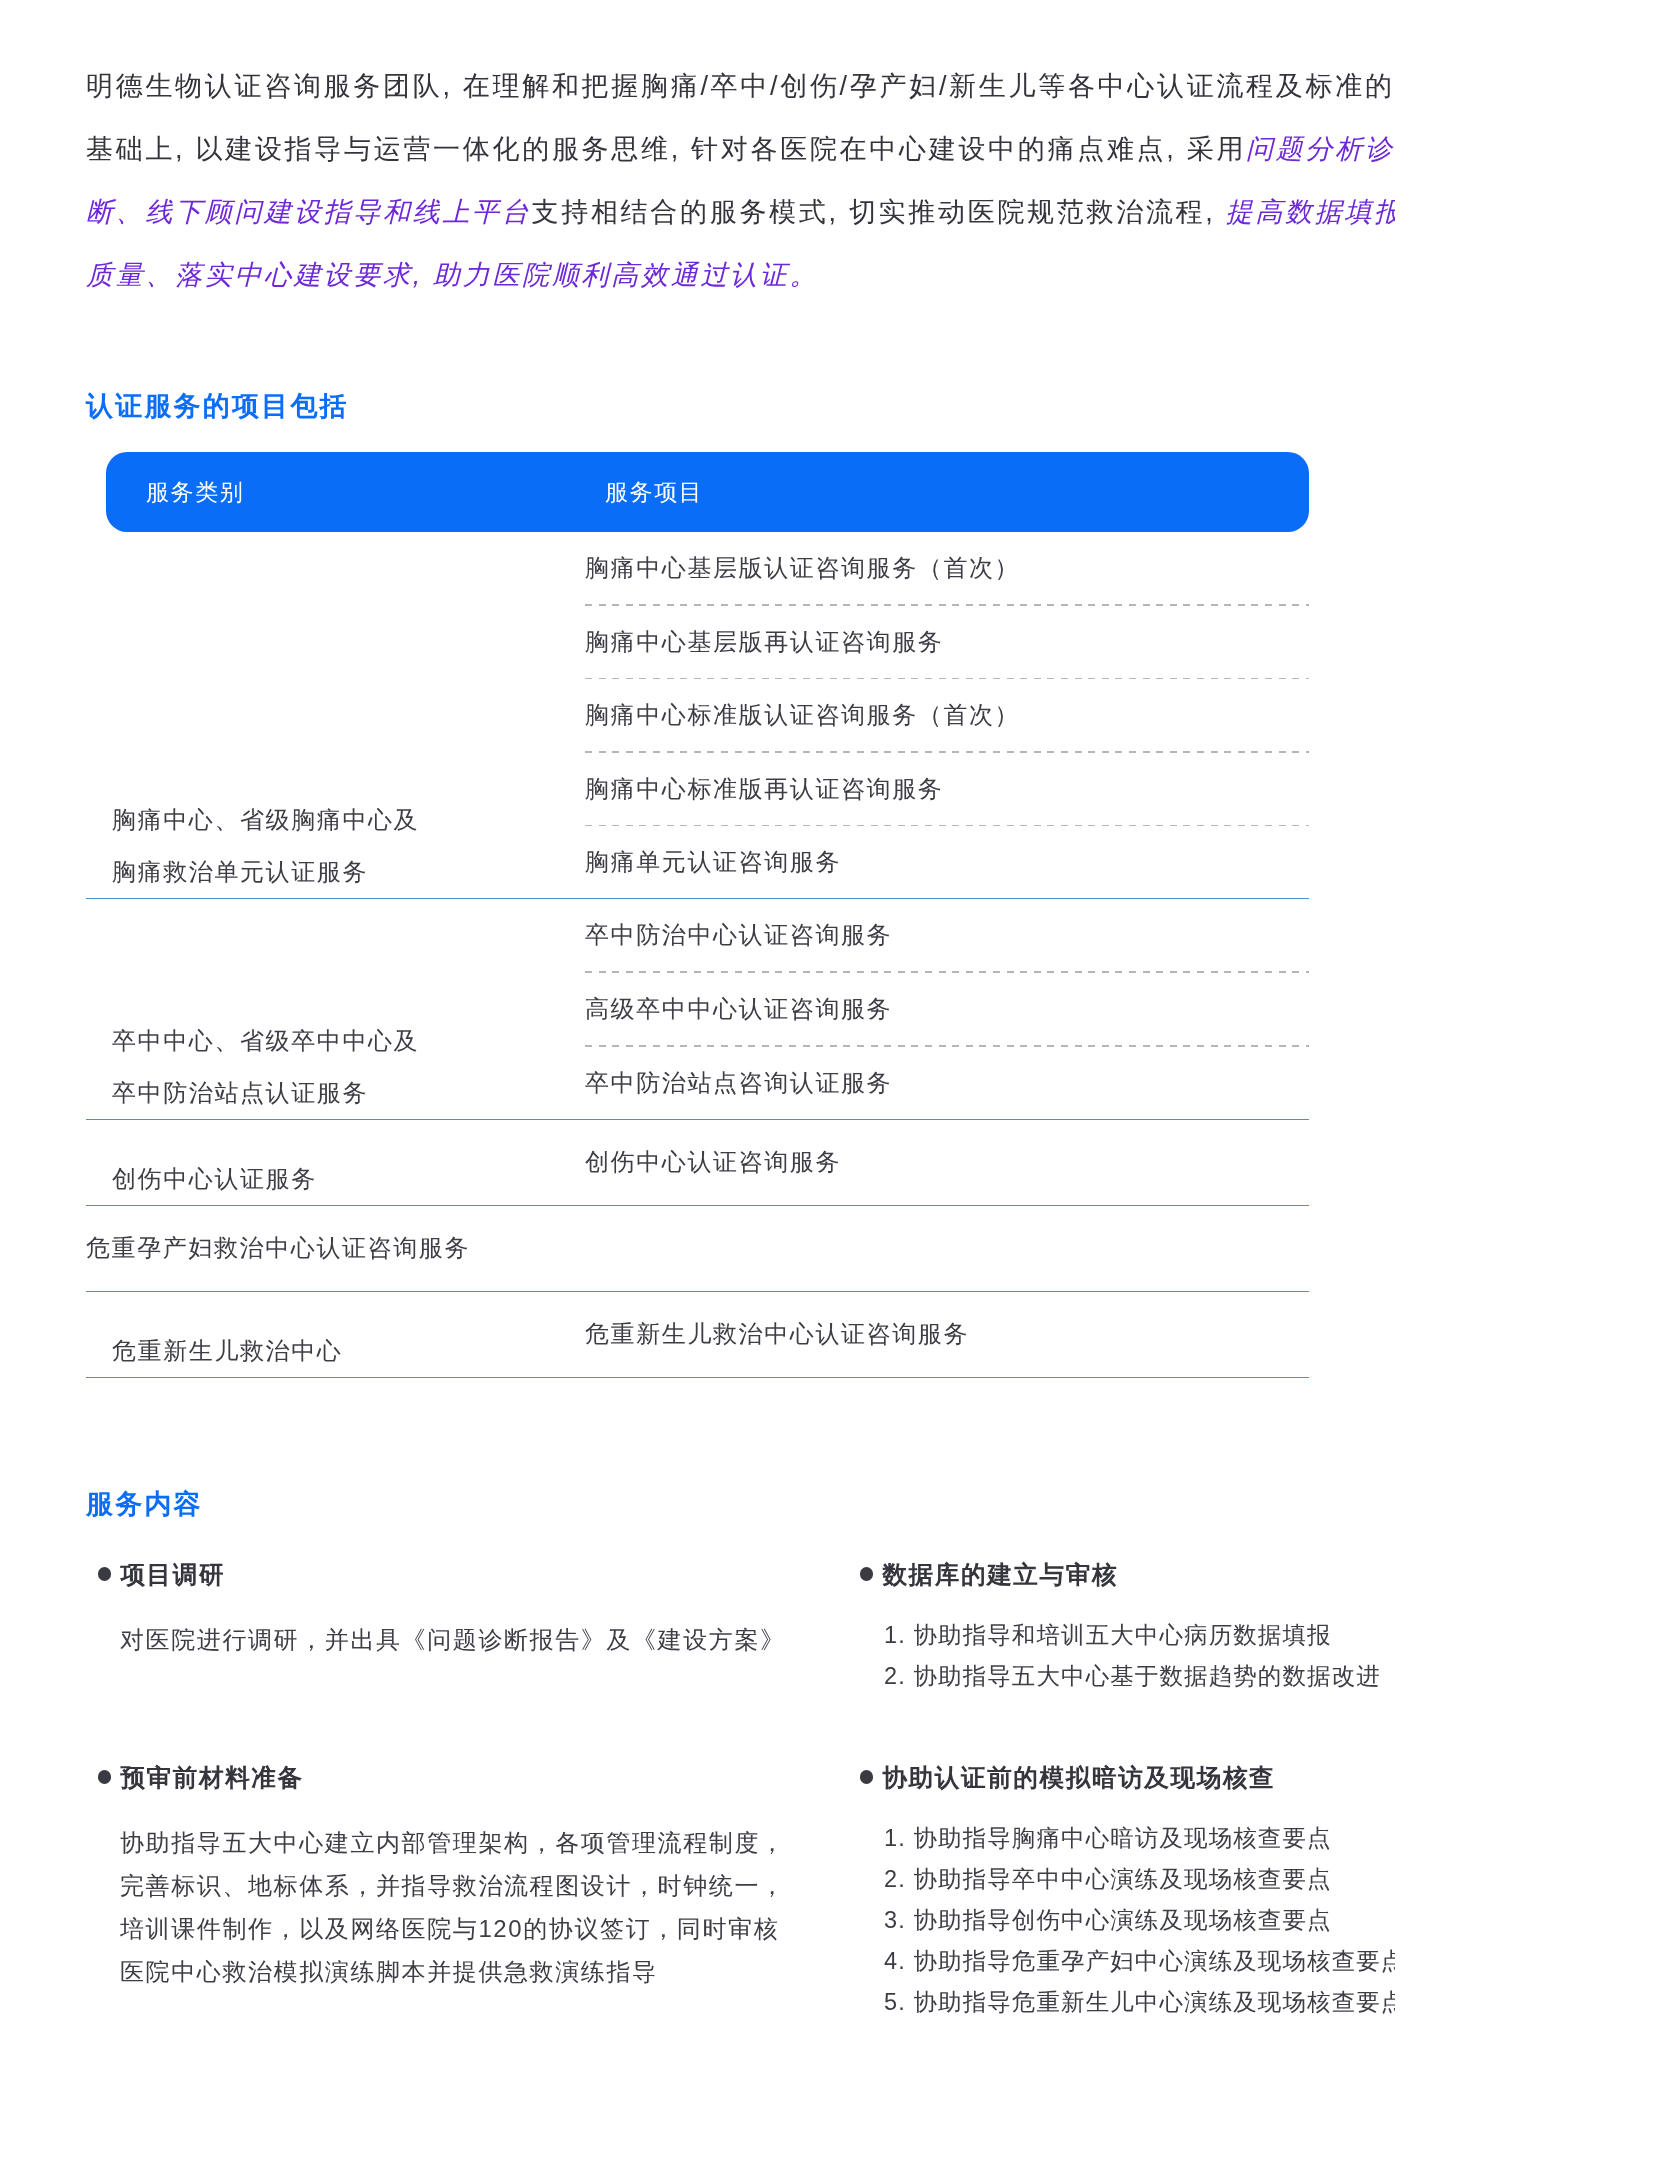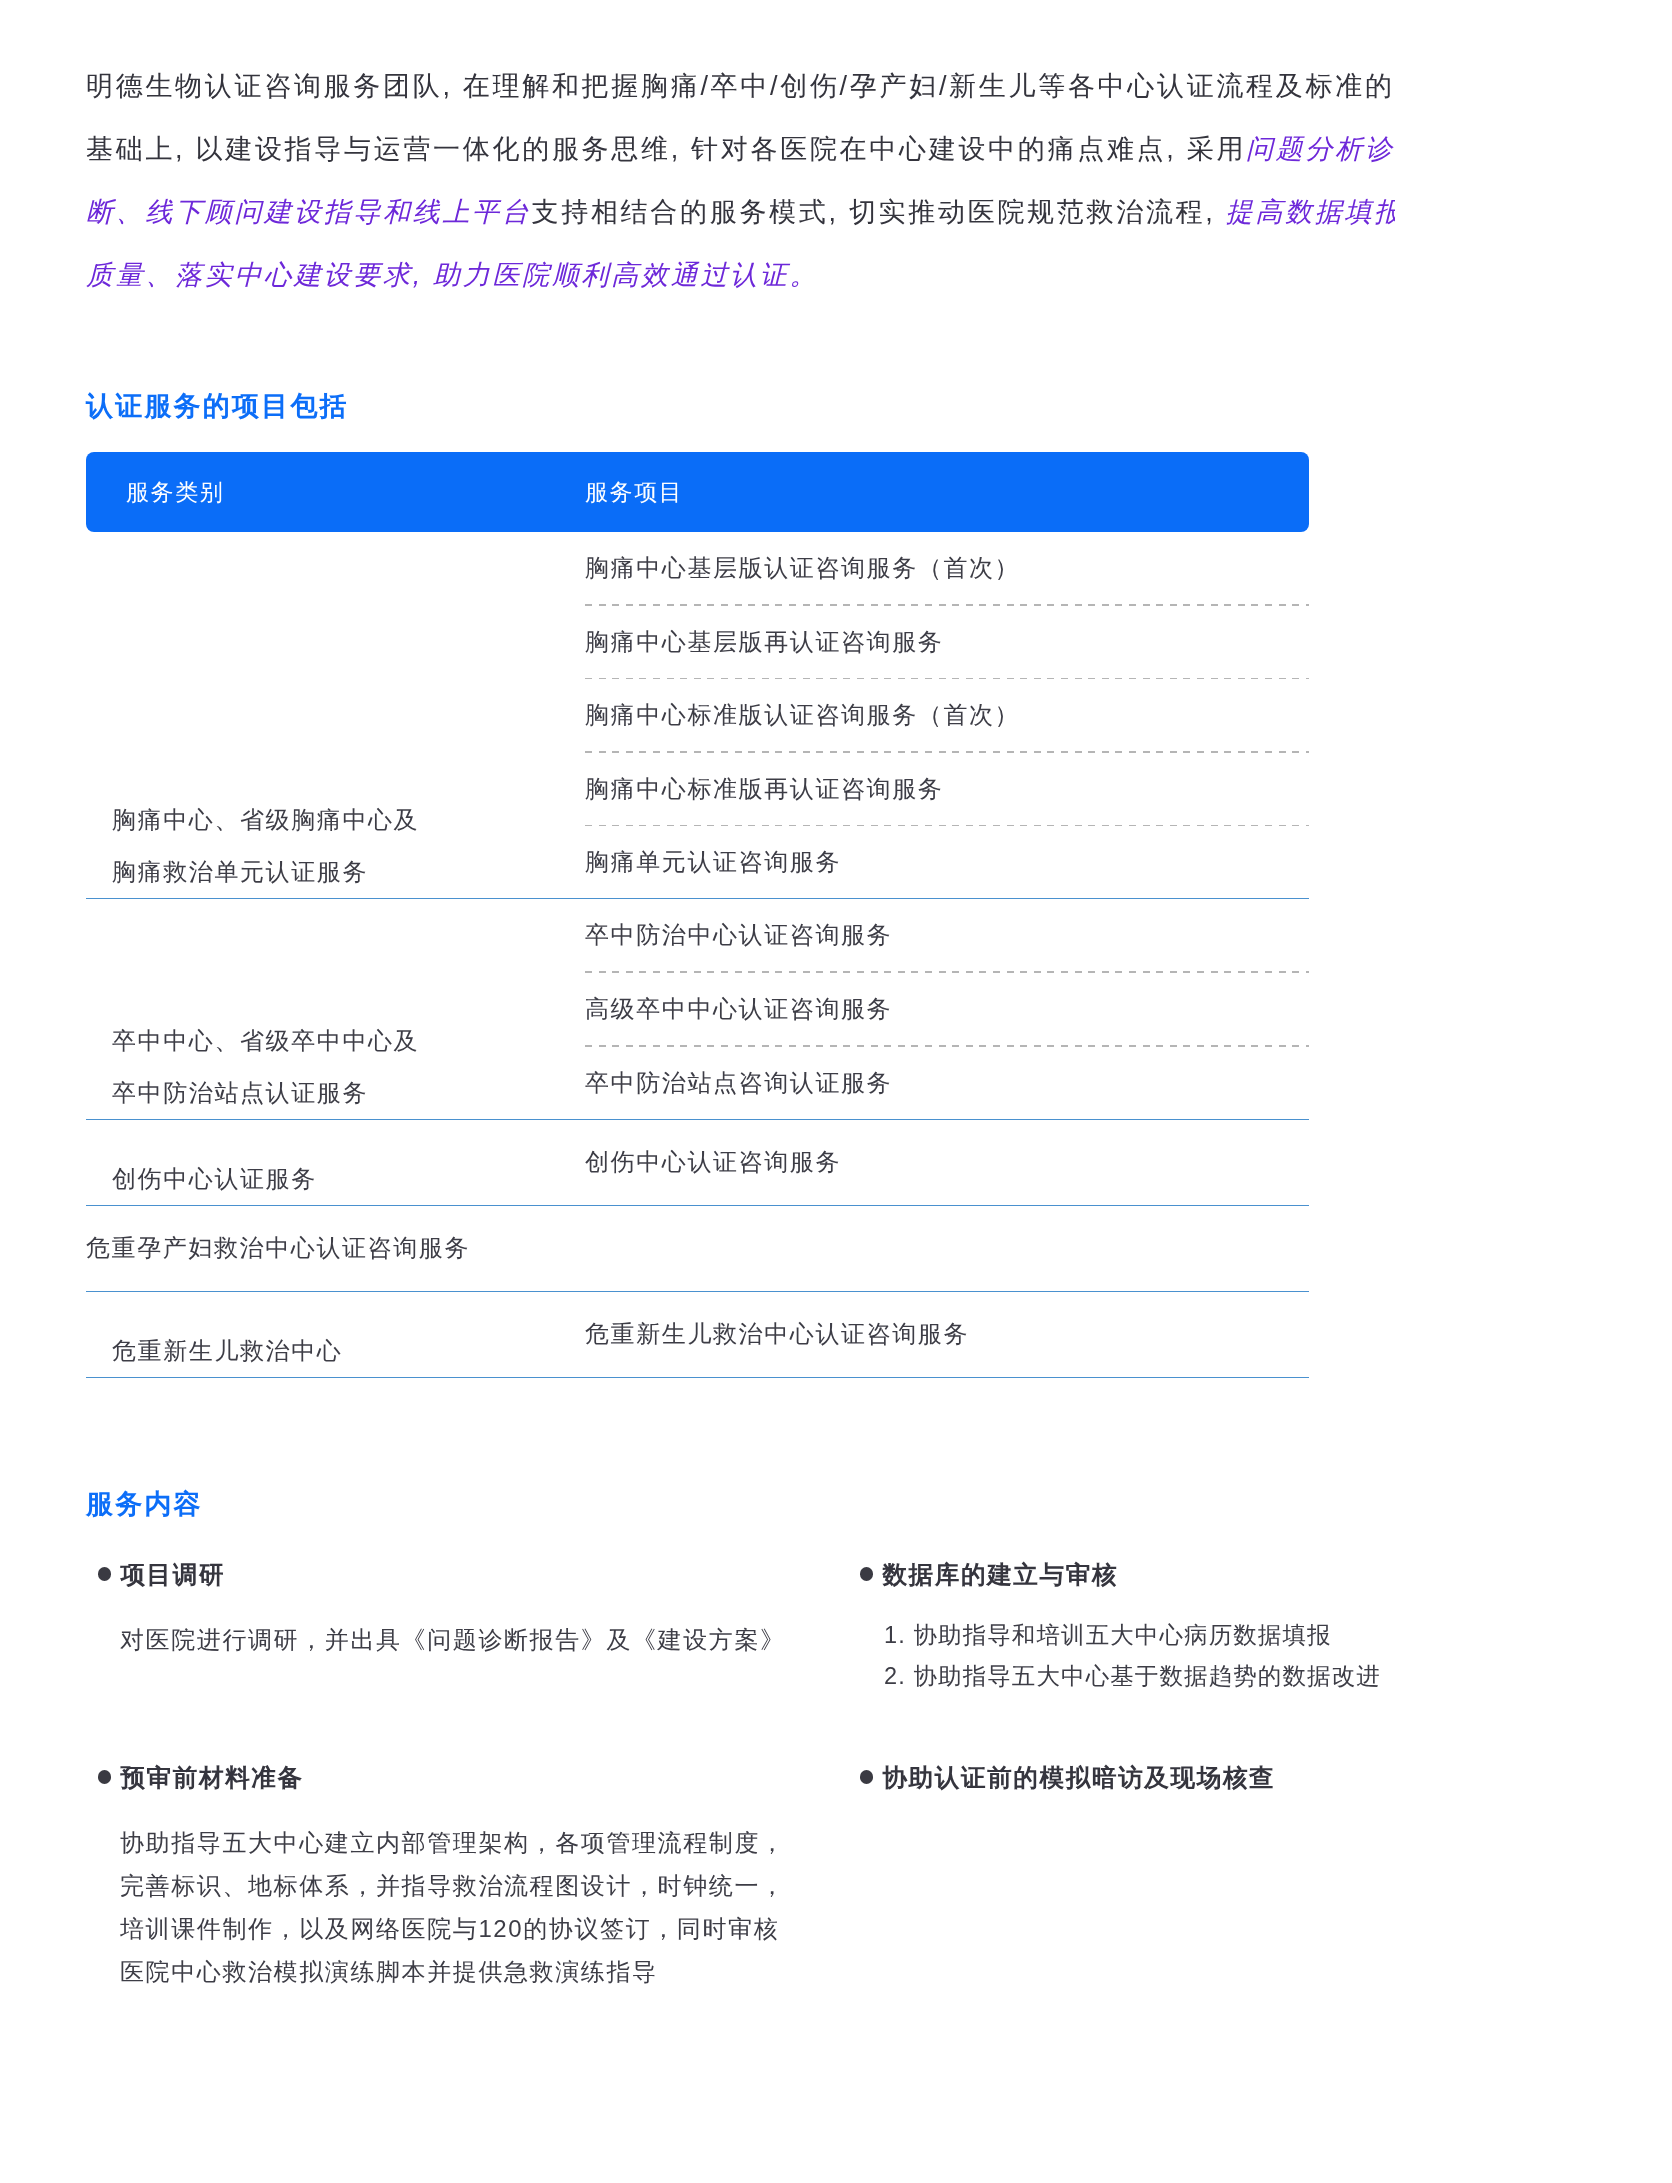--- a/index.html
+++ b/index.html
@@ -34,24 +34,25 @@
   .sec-h.first{margin-top:81px;}
   .sec-h.second{margin-top:108px;}
 
   
   .svc-table{margin-top:28px;}
   .table-header{
     display:flex;
     align-items:center;
     height:80px;
     background:#0a6df8;
-    border-radius:8px;
+    border-radius:21px;
     color:#ffffff;
     font-size:23px;
     letter-spacing:1.6px;
+    margin-left:20px;
   }
   .th1{width:499px;box-sizing:border-box;padding-left:40px;}
   .th2{flex:1;}
   .group{
     display:flex;
     border-bottom:1.6px solid #4a91cf;
   }
   .grp-cat{
     width:499px;
     box-sizing:border-box;
@@ -260,19 +261,26 @@
           <div class="bline">培训课件制作，以及网络医院与120的协议签订，同时审核</div>
           <div class="bline">医院中心救治模拟演练脚本并提供急救演练指导</div>
         </div>
       </div>
 
       <div class="svc-block">
         <div class="svc-title">
           <span class="dot"></span>
           <span>协助认证前的模拟暗访及现场核查</span>
         </div>
+        <div class="svc-list">
+          <div class="li">1. 协助指导胸痛中心暗访及现场核查要点</div>
+          <div class="li">2. 协助指导卒中中心演练及现场核查要点</div>
+          <div class="li">3. 协助指导创伤中心演练及现场核查要点</div>
+          <div class="li">4. 协助指导危重孕产妇中心演练及现场核查要点</div>
+          <div class="li">5. 协助指导危重新生儿中心演练及现场核查要点</div>
+        </div>
       </div>
 
     </div>
 
   </div>
 </div>
 
 
 </body></html>

